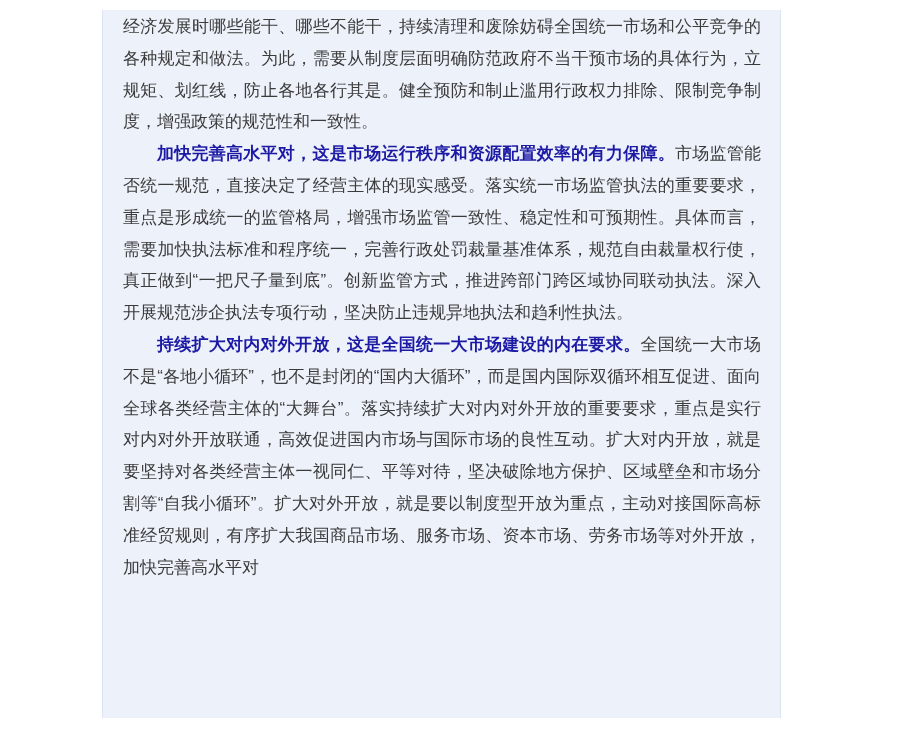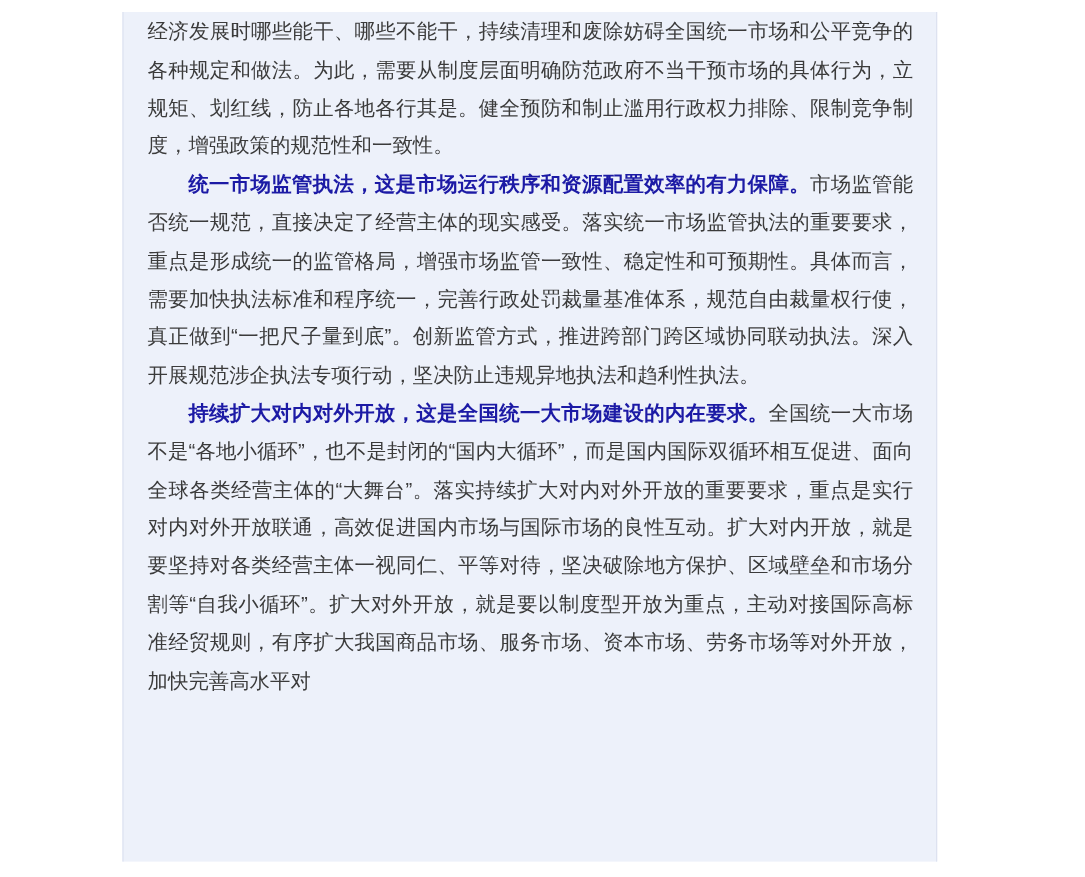--- a/index.html
+++ b/index.html
@@ -55,20 +55,20 @@
 </style>
 </head>
 <body>
 
 <div class="page">
   <div class="panel">
     <div class="content">
 
       <p class="para"><b class="lead"></b><span>经济发展时哪些能干、哪些不能干，持续清理和废除妨碍全国统一市场和公平竞争的各种规定和做法。为此，需要从制度层面明确防范政府不当干预市场的具体行为，立规矩、划红线，防止各地各行其是。健全预防和制止滥用行政权力排除、限制竞争制度，增强政策的规范性和一致性。</span></p>
 
-      <p class="para indent"><b class="lead">统一市场监管执法，这是市场运行秩序和资源配置效率的有力保障。</b><span>市场监管能否统一规范，直接决定了经营主体的现实感受。落实统一市场监管执法的重要要求，重点是形成统一的监管格局，增强市场监管一致性、稳定性和可预期性。具体而言，需要加快执法标准和程序统一，完善行政处罚裁量基准体系，规范自由裁量权行使，真正做到“一把尺子量到底”。创新监管方式，推进跨部门跨区域协同联动执法。深入开展规范涉企执法专项行动，坚决防止违规异地执法和趋利性执法。</span></p>
+      <p class="para indent"><b class="lead">加快完善高水平对，这是市场运行秩序和资源配置效率的有力保障。</b><span>市场监管能否统一规范，直接决定了经营主体的现实感受。落实统一市场监管执法的重要要求，重点是形成统一的监管格局，增强市场监管一致性、稳定性和可预期性。具体而言，需要加快执法标准和程序统一，完善行政处罚裁量基准体系，规范自由裁量权行使，真正做到“一把尺子量到底”。创新监管方式，推进跨部门跨区域协同联动执法。深入开展规范涉企执法专项行动，坚决防止违规异地执法和趋利性执法。</span></p>
 
 
       <p class="para indent"><b class="lead">持续扩大对内对外开放，这是全国统一大市场建设的内在要求。</b><span>全国统一大市场不是“各地小循环”，也不是封闭的“国内大循环”，而是国内国际双循环相互促进、面向全球各类经营主体的“大舞台”。落实持续扩大对内对外开放的重要要求，重点是实行对内对外开放联通，高效促进国内市场与国际市场的良性互动。扩大对内开放，就是要坚持对各类经营主体一视同仁、平等对待，坚决破除地方保护、区域壁垒和市场分割等“自我小循环”。扩大对外开放，就是要以制度型开放为重点，主动对接国际高标准经贸规则，有序扩大我国商品市场、服务市场、资本市场、劳务市场等对外开放，加快完善高水平对</span></p>
 
     </div>
   </div>
 </div>
 
 </body></html>

